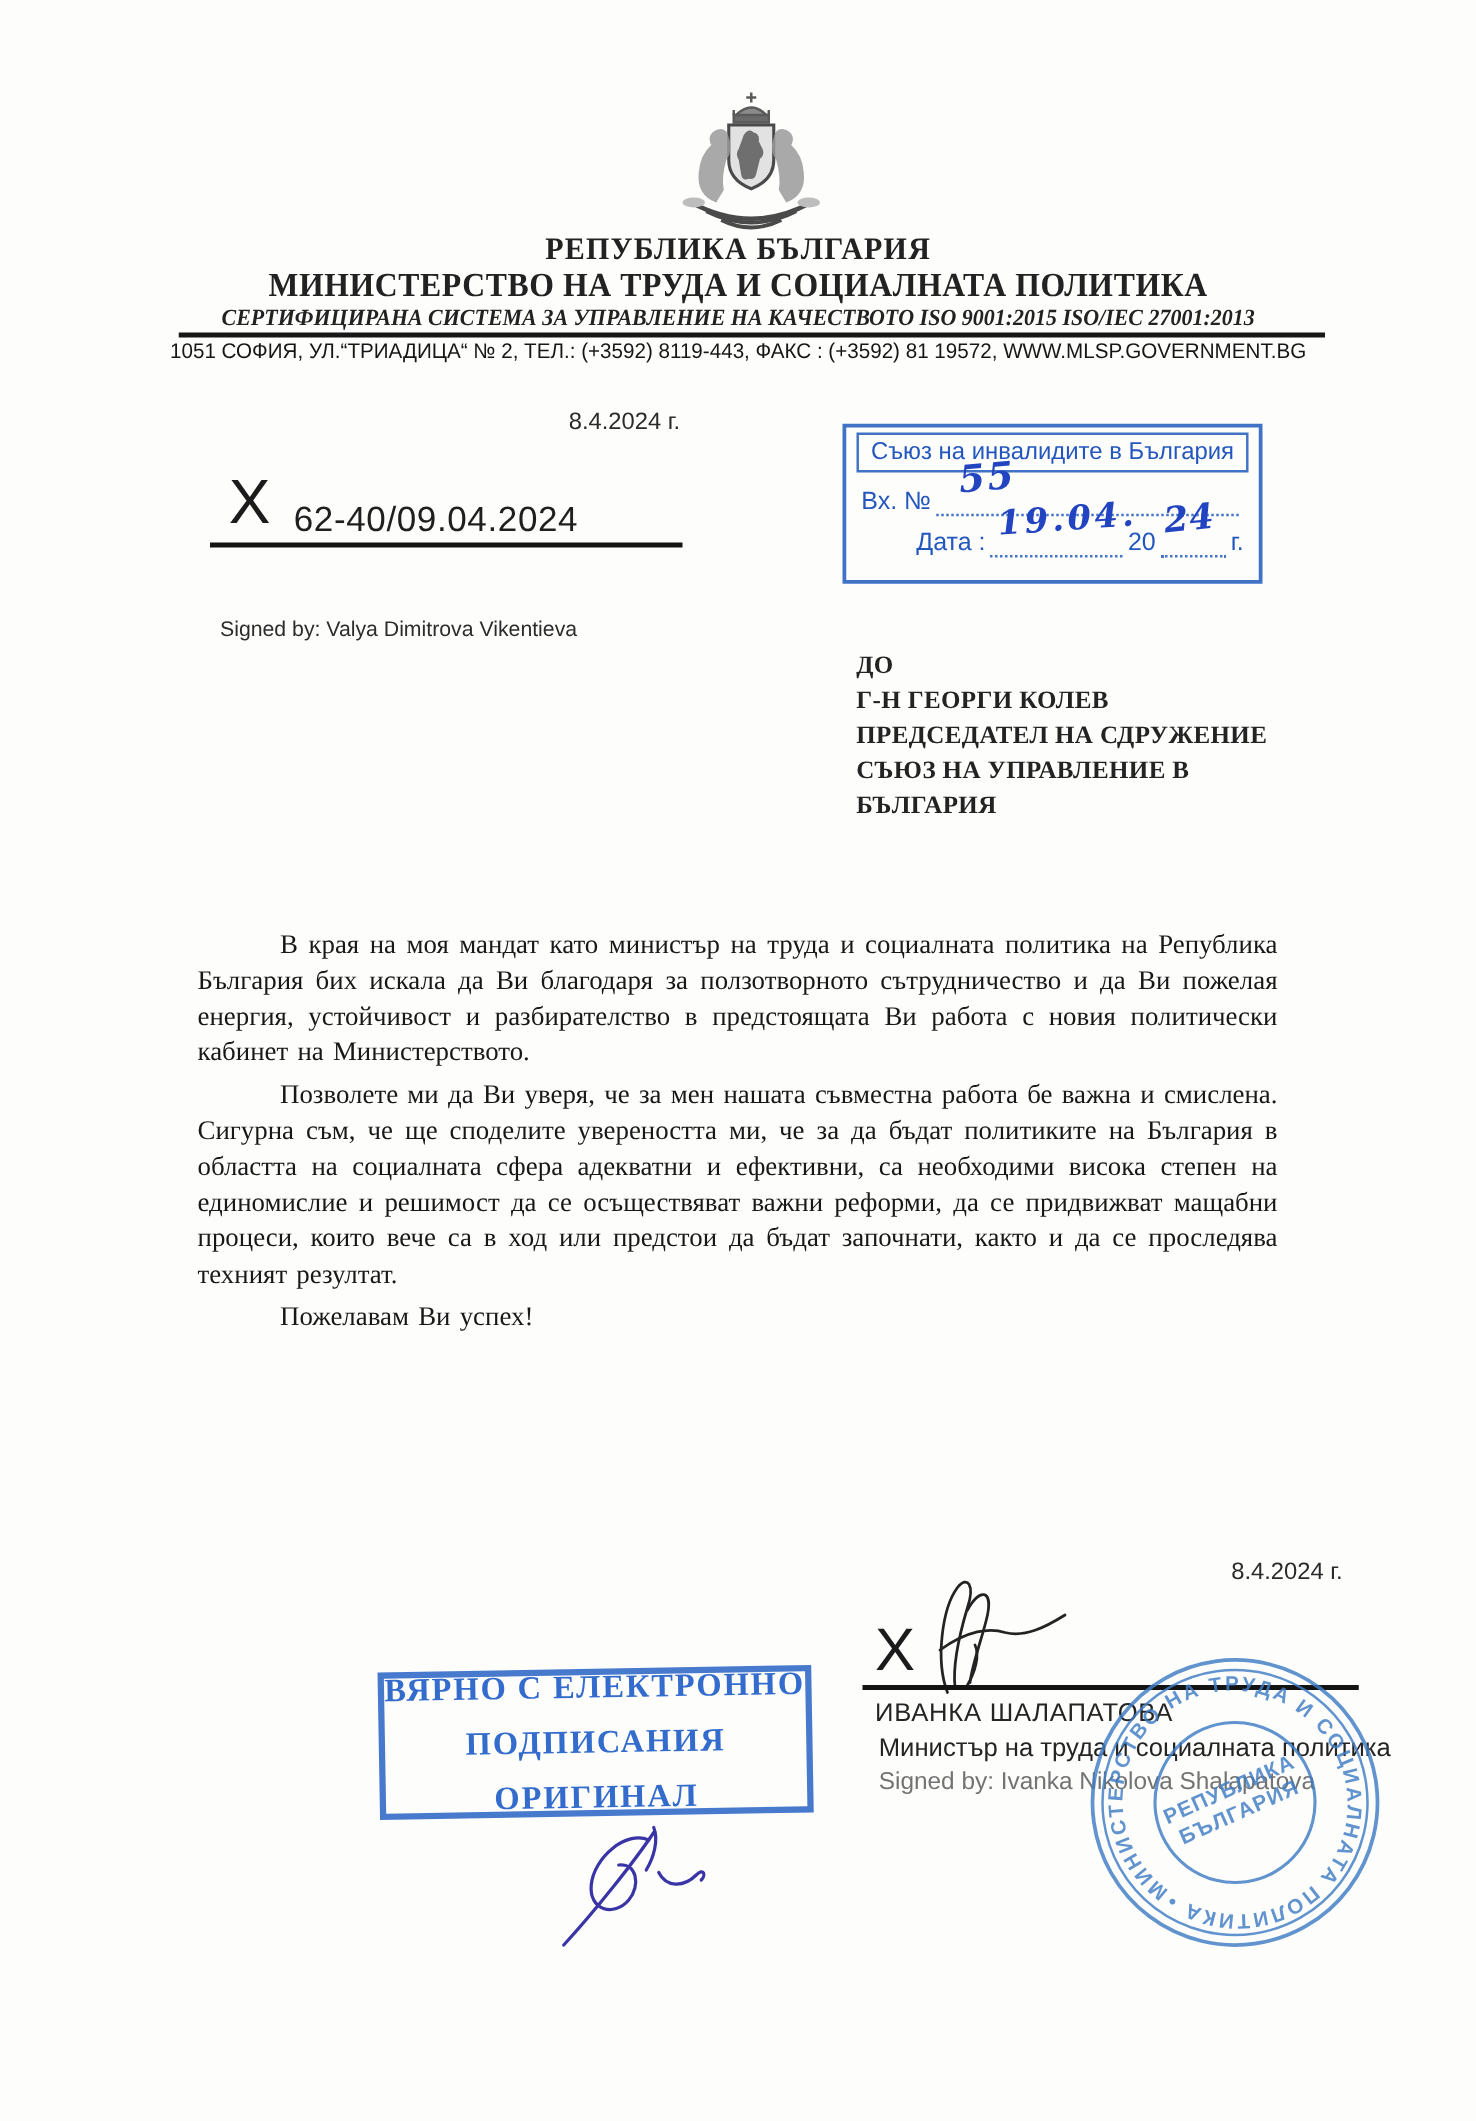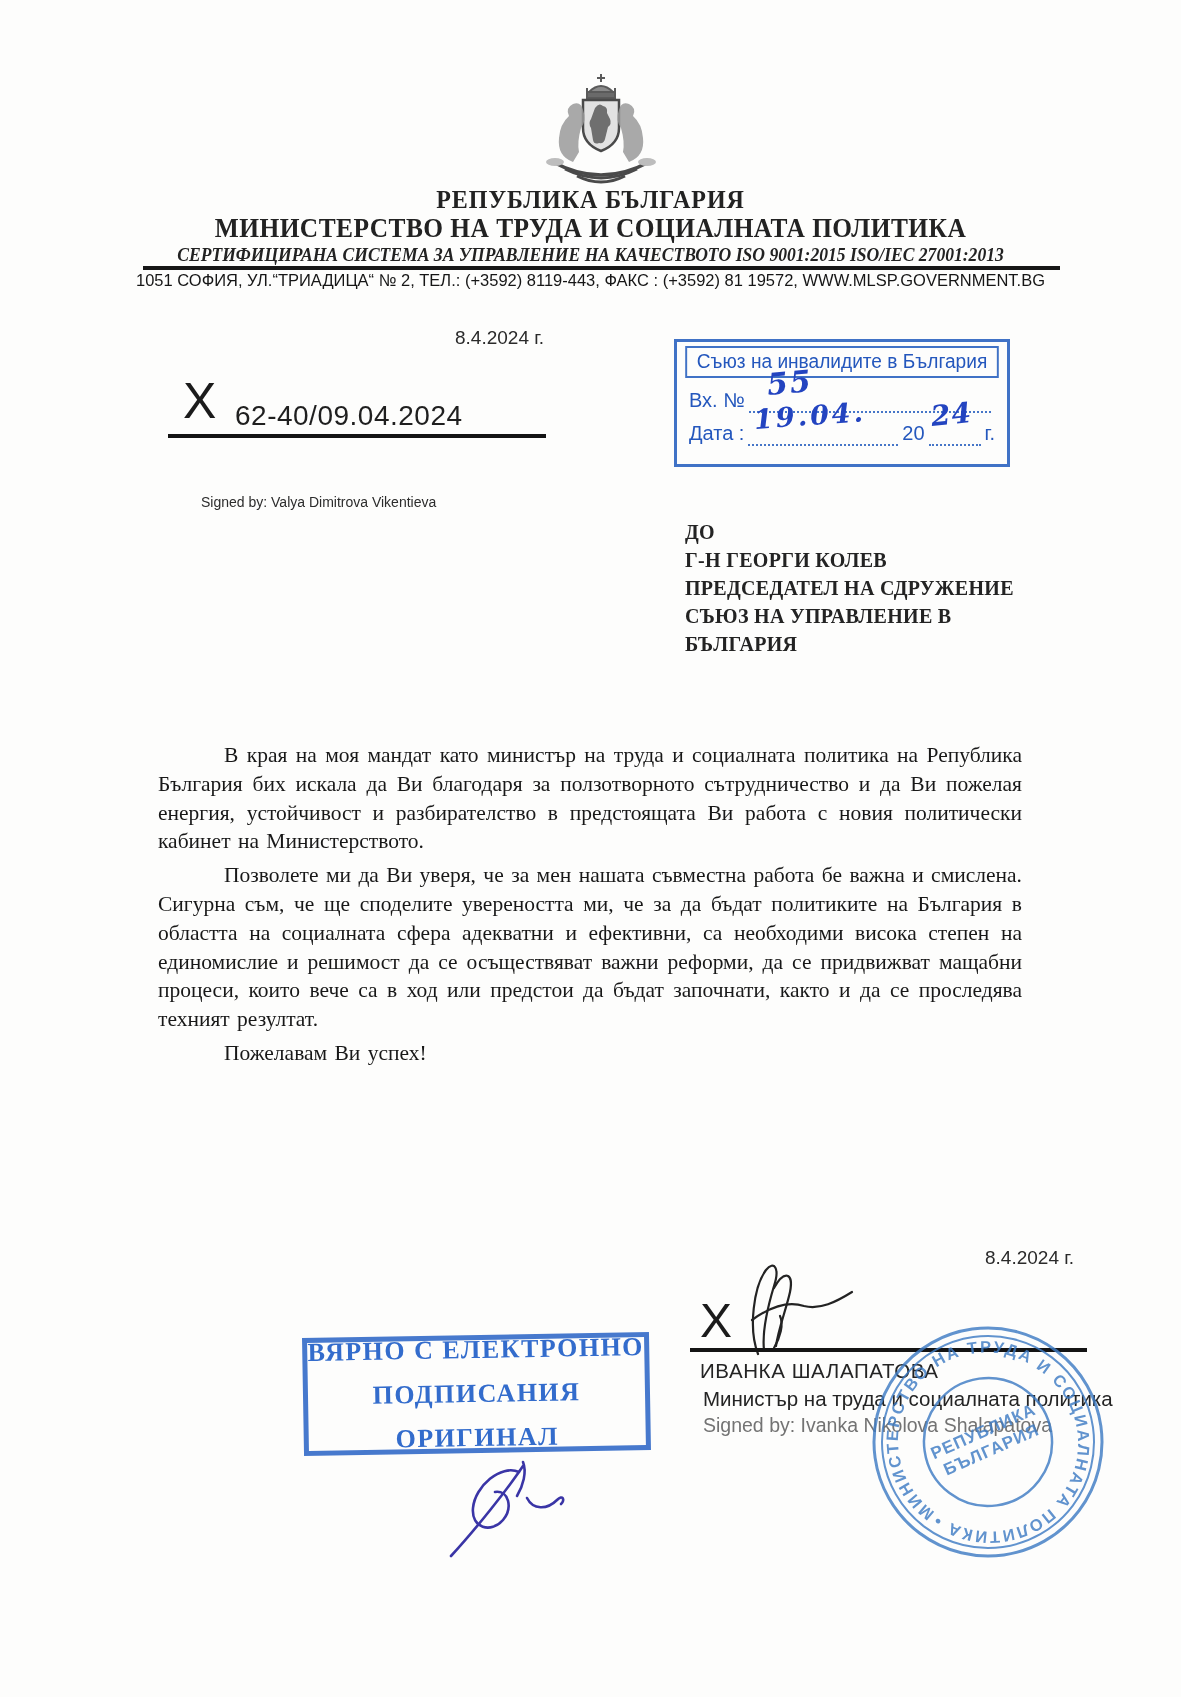--- a/index.html
+++ b/index.html
@@ -24,32 +24,32 @@
     font-family:"Liberation Sans",sans-serif;font-size:17px;color:#161616;
     transform:scaleX(.97);}
   
   .date-top{top:327px;left:455px;font-family:"Liberation Sans",sans-serif;
     font-size:19px;color:#2a2a2a;}
   .ref-x{top:376px;left:183px;font-family:"Liberation Sans",sans-serif;
     font-size:50px;color:#1b1b1b;line-height:1;}
   .ref-num{top:400px;left:235px;font-family:"Liberation Sans",sans-serif;
     font-size:28px;color:#1f1f1f;letter-spacing:.5px;}
   .ref-line{top:434px;left:168px;width:378px;height:3.5px;background:#141414;}
-  .esign1{top:494px;left:201px;font-family:"Liberation Sans",sans-serif;
-    font-size:14px;color:#2c2c2c;}
+  .esign1{top:494px;left:176px;font-family:"Liberation Sans",sans-serif;
+    font-size:17px;color:#2c2c2c;}
   
   .rstamp{top:339px;left:674px;width:330px;height:122px;
     border:3px solid rgba(38,94,190,.88);color:#2457bd;
     font-family:"Liberation Sans",sans-serif;background:rgba(255,255,255,.0);}
   .rstamp-title{margin:4px 5px 0 5px;border:2.5px solid rgba(38,94,190,.88);
     text-align:center;font-size:19.5px;padding:2px 0 3px 0;
     transform:scaleX(.98);}
-  .rrow{display:flex;align-items:flex-start;padding:0 12px;font-size:20px;}
+  .rrow{display:flex;align-items:center;padding:0 12px;font-size:20px;}
   .rrow1{margin-top:11px;}
-  .rrow2{margin-top:9px;}
+  .rrow2{margin-top:9px;margin-left:44px;}
   .rdots{flex:1;border-bottom:2.5px dotted rgba(38,94,190,.85);
     position:relative;height:22px;margin:0 4px;}
   .rdots.short{flex:0 0 52px;}
   .hand{font-family:"DejaVu Serif",serif;font-style:italic;
     color:#2344c0;font-weight:bold;}
   .hand-55{position:absolute;left:18px;top:-24px;font-size:30px;
     transform:rotate(-5deg);letter-spacing:2px;}
   .hand-date{position:absolute;left:6px;top:-22px;font-size:27px;
     transform:rotate(-4deg);letter-spacing:3px;}
   .hand-24{position:absolute;left:2px;top:-24px;font-size:28px;

